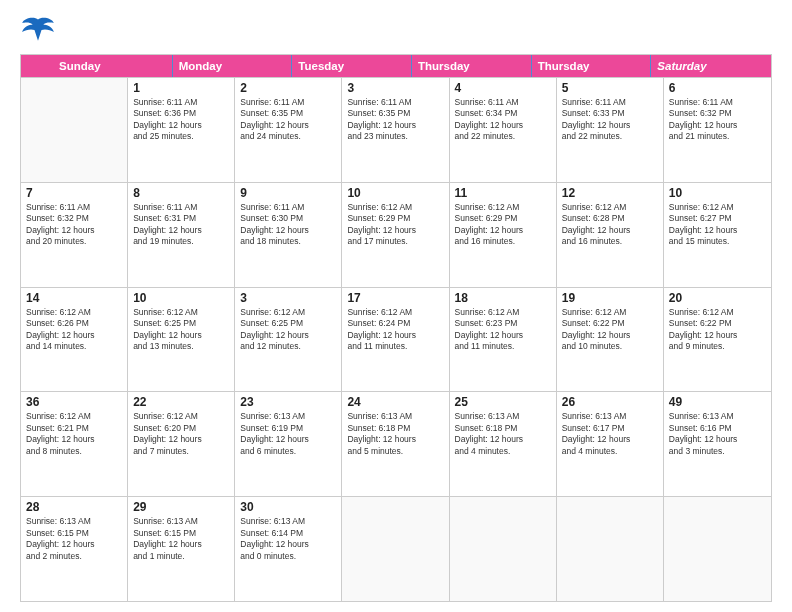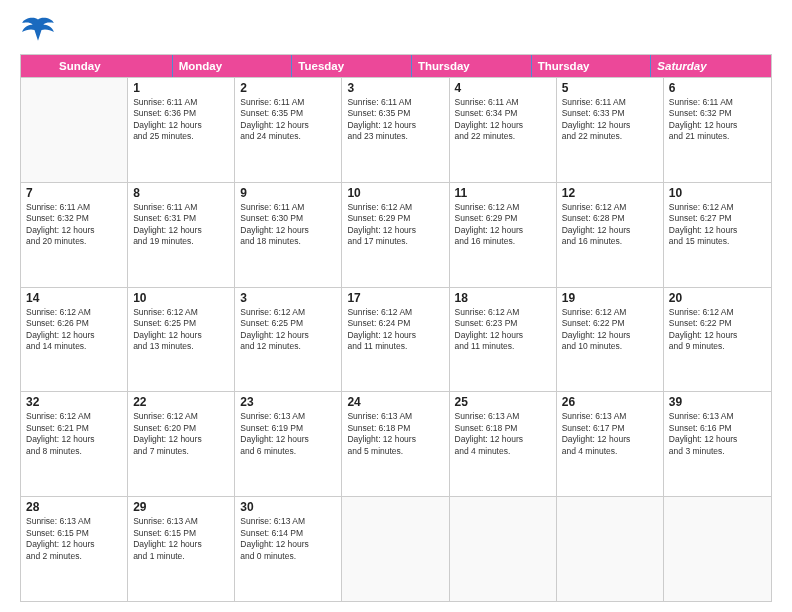--- a/index.html
+++ b/index.html
@@ -289,21 +289,21 @@
           <div class="cal-cell">
             <span class="day-num">20</span>
             <div class="cell-info" style="white-space: pre-line;">Sunrise: 6:12 AM
 Sunset: 6:22 PM
 Daylight: 12 hours
 and 9 minutes.</div>
           </div>
         </div>
         <div class="cal-row">
           <div class="cal-cell">
-            <span class="day-num">32</span>
+            <span class="day-num">36</span>
             <div class="cell-info" style="white-space: pre-line;">Sunrise: 6:12 AM
 Sunset: 6:21 PM
 Daylight: 12 hours
 and 8 minutes.</div>
           </div>
           <div class="cal-cell">
             <span class="day-num">22</span>
             <div class="cell-info" style="white-space: pre-line;">Sunrise: 6:12 AM
 Sunset: 6:20 PM
 Daylight: 12 hours
@@ -331,21 +331,21 @@
 and 4 minutes.</div>
           </div>
           <div class="cal-cell">
             <span class="day-num">26</span>
             <div class="cell-info" style="white-space: pre-line;">Sunrise: 6:13 AM
 Sunset: 6:17 PM
 Daylight: 12 hours
 and 4 minutes.</div>
           </div>
           <div class="cal-cell">
-            <span class="day-num">39</span>
+            <span class="day-num">49</span>
             <div class="cell-info" style="white-space: pre-line;">Sunrise: 6:13 AM
 Sunset: 6:16 PM
 Daylight: 12 hours
 and 3 minutes.</div>
           </div>
         </div>
         <div class="cal-row">
           <div class="cal-cell">
             <span class="day-num">28</span>
             <div class="cell-info" style="white-space: pre-line;">Sunrise: 6:13 AM

